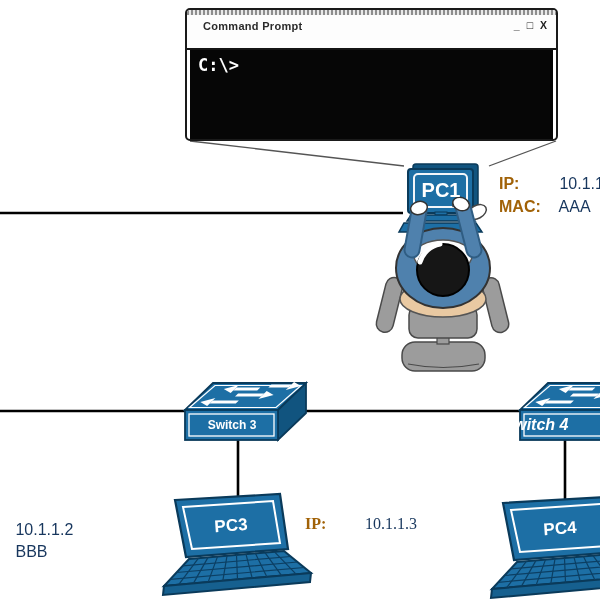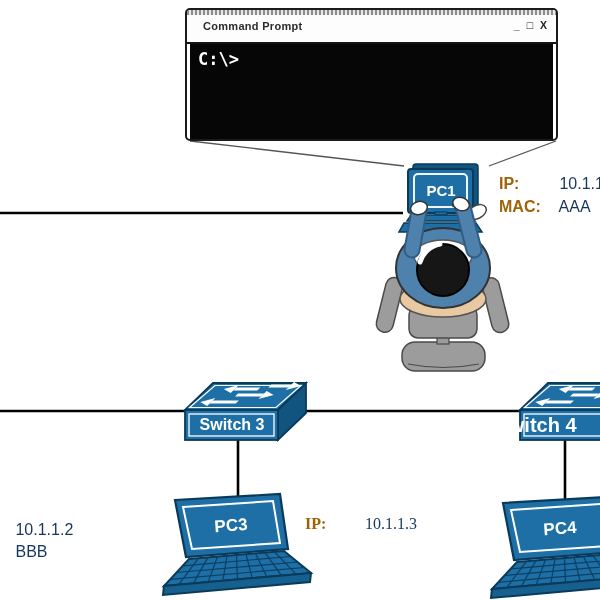--- a/index.html
+++ b/index.html
@@ -11,42 +11,42 @@
 
   
   .cmd-window{
     position:absolute;left:185px;top:8px;width:373px;height:133px;z-index:2;
     background:#ffffff;border:2px solid #1a1a1a;border-radius:5px;
     box-sizing:border-box;overflow:hidden;
   }
   .cmd-hatch{height:5px;background:repeating-linear-gradient(90deg,#8d8d8d 0 2px,#e9e9e9 2px 4px);}
   .cmd-titlebar{
     height:21px;display:flex;align-items:center;justify-content:space-between;
-    padding:0 9px 6px 16px;border-bottom:2px solid #141414;background:#fdfdfd;
+    padding:0 9px 12px 16px;border-bottom:2px solid #141414;background:#fdfdfd;
   }
   .cmd-title{font-size:11px;font-weight:700;color:#2b2b2b;letter-spacing:.3px;}
   .cmd-controls{display:flex;gap:7px;align-items:center;}
   .cmd-controls span{font-size:10.5px;font-weight:700;color:#222;line-height:1;cursor:default;}
   .cmd-body{
     height:99px;margin:0 3px 3px 3px;background:#060606;border-radius:0 0 3px 3px;
     padding:5px 0 0 8px;box-sizing:border-box;
   }
   .cmd-prompt{
     color:#ffffff;font-family:"DejaVu Sans Mono","Liberation Mono",monospace;
     font-size:17px;font-weight:700;letter-spacing:0;
   }
 
   
   .lbl{
     position:absolute;z-index:3;color:#ffffff;white-space:nowrap;
     transform:translate(-50%,-50%);font-weight:600;
   }
-  .lbl-pc1{left:441px;top:190px;font-size:15px;}
-  .lbl-sw3{left:232px;top:425px;font-size:16px;}
-  .lbl-sw4{left:536px;top:425px;font-size:20px;}
+  .lbl-pc1{left:441px;top:190px;font-size:20px;}
+  .lbl-sw3{left:232px;top:425px;font-size:12px;}
+  .lbl-sw4{left:536px;top:425px;font-size:16px;font-style:italic;}
   .lbl-pc3{left:231px;top:526px;font-size:17px;transform:translate(-50%,-50%) rotate(-4deg);}
   .lbl-pc4{left:560px;top:529px;font-size:17px;transform:translate(-50%,-50%) rotate(-4deg);}
 
   
   .info{position:absolute;z-index:3;white-space:nowrap;font-size:16px;}
   .info .row{display:block;}
   .info .l{display:inline-block;width:56px;font-weight:700;color:#a16207;}
   .info .v{color:#17365d;}
   .info-pc1{left:499px;top:172px;line-height:23px;}
   .info-pc2{left:-45px;top:519px;line-height:22px;}

